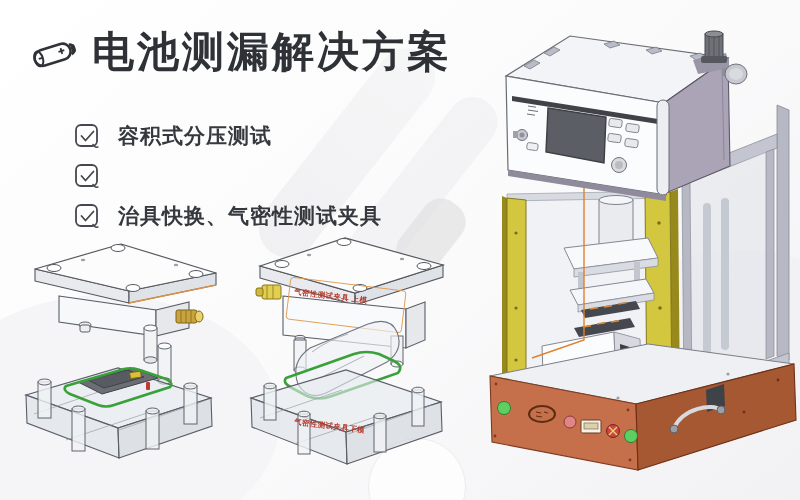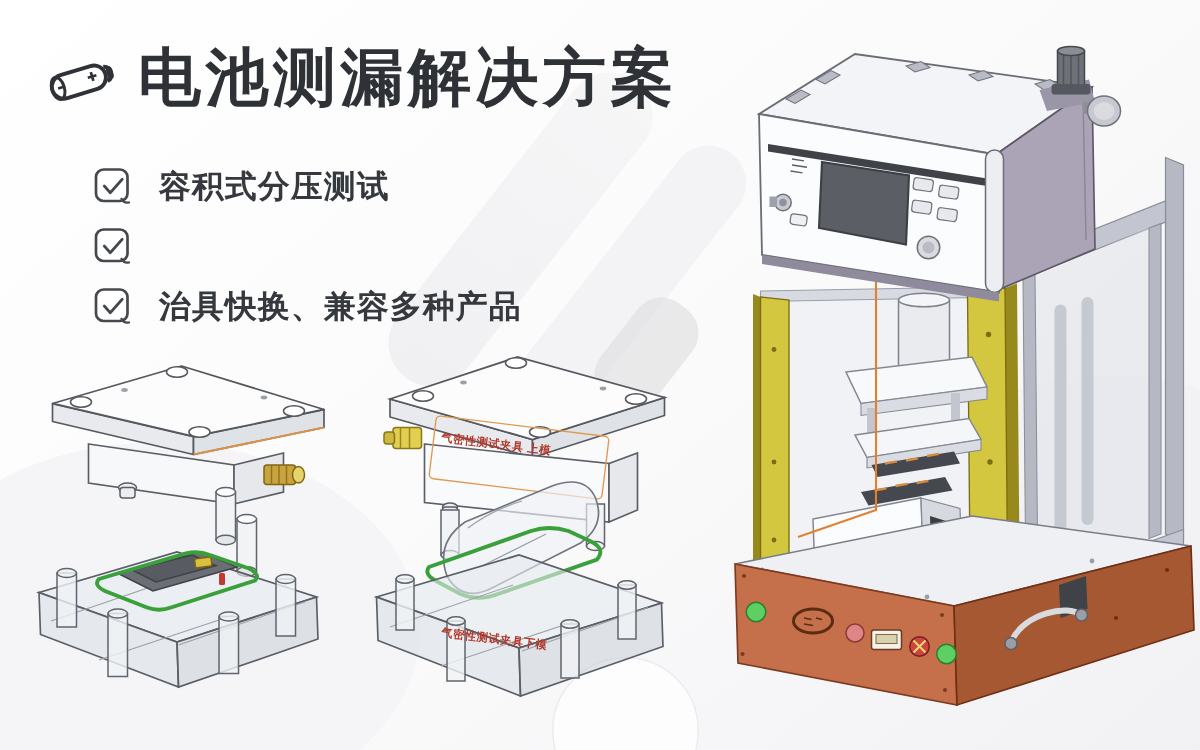--- a/index.html
+++ b/index.html
@@ -18,21 +18,21 @@
            background:#f4f4f6;opacity:.9;}
   .bg-blob-right{left:610px;top:250px;width:260px;height:170px;border-radius:50%;
            background:#f2f2f4;opacity:.9;}
   .bg-circle{left:368px;top:438px;width:96px;height:96px;border-radius:50%;
            background:#fdfdfe;border:1px solid #ececef;}
   
   .header{position:absolute;left:26px;top:28px;display:flex;align-items:center;gap:8px;}
   .battery-ic{width:58px;height:48px;flex:0 0 auto;}
   .title{font-size:42px;font-weight:700;color:#2e3136;letter-spacing:3px;line-height:1.15;}
   
-  .features{position:absolute;left:58px;top:100px;list-style:none;margin:4px;padding:0;}
+  .features{position:absolute;left:58px;top:100px;list-style:none;margin:16px;padding:0;}
   .feature{display:flex;align-items:center;gap:17px;height:40px;}
   .chk{width:27px;height:27px;flex:0 0 auto;}
   .feature-label{font-size:21px;font-weight:600;color:#35383d;letter-spacing:1px;}
   
   .render{position:absolute;}
   .r-left{left:6px;top:230px;width:228px;height:246px;}
   .r-mid{left:236px;top:226px;width:228px;height:262px;}
   .r-machine{left:478px;top:8px;width:320px;height:486px;}
   svg{display:block;}
   .cad-label{font-size:7.5px;fill:#b2392c;font-weight:700;letter-spacing:.4px;}
@@ -78,21 +78,21 @@
         <path d="M7.5,13 l4,4.5 l8,-9" fill="none" stroke="#45484d" stroke-width="1.8" stroke-linecap="round" stroke-linejoin="round"></path>
         <path d="M19,21.5 a4.5,4.5 0 0 0 5,2.5" fill="none" stroke="#45484d" stroke-width="1.5" stroke-linecap="round"></path>
       </svg>
     </li>
     <li class="feature">
       <svg class="chk" viewBox="0 0 27 27">
         <rect x="2" y="2" width="21" height="21" rx="5" fill="#ffffff" stroke="#45484d" stroke-width="1.8"></rect>
         <path d="M7.5,13 l4,4.5 l8,-9" fill="none" stroke="#45484d" stroke-width="1.8" stroke-linecap="round" stroke-linejoin="round"></path>
         <path d="M19,21.5 a4.5,4.5 0 0 0 5,2.5" fill="none" stroke="#45484d" stroke-width="1.5" stroke-linecap="round"></path>
       </svg>
-      <span class="feature-label">治具快换、兼容多种产品</span>
+      <span class="feature-label">治具快换、气密性测试夹具</span>
     </li>
   </ul>
 
   <div class="render r-left">
   <svg viewBox="0 0 228 246" width="228" height="246">
     <g stroke-linejoin="round">
       <polygon points="29,51 123,73 123,61 29,39" fill="#e8eaee" stroke="#55585e" stroke-width="1.1"></polygon>
       <polygon points="123,73 210,55 210,43 123,61" fill="#dfe2e7" stroke="#55585e" stroke-width="1.1"></polygon>
       <path d="M123,73 L210,55" stroke="#d9924a" stroke-width="1.4" fill="none"></path>
       <polygon points="29,39 115,14 210,43 123,61" fill="#fcfcfd" stroke="#55585e" stroke-width="1.2"></polygon>

